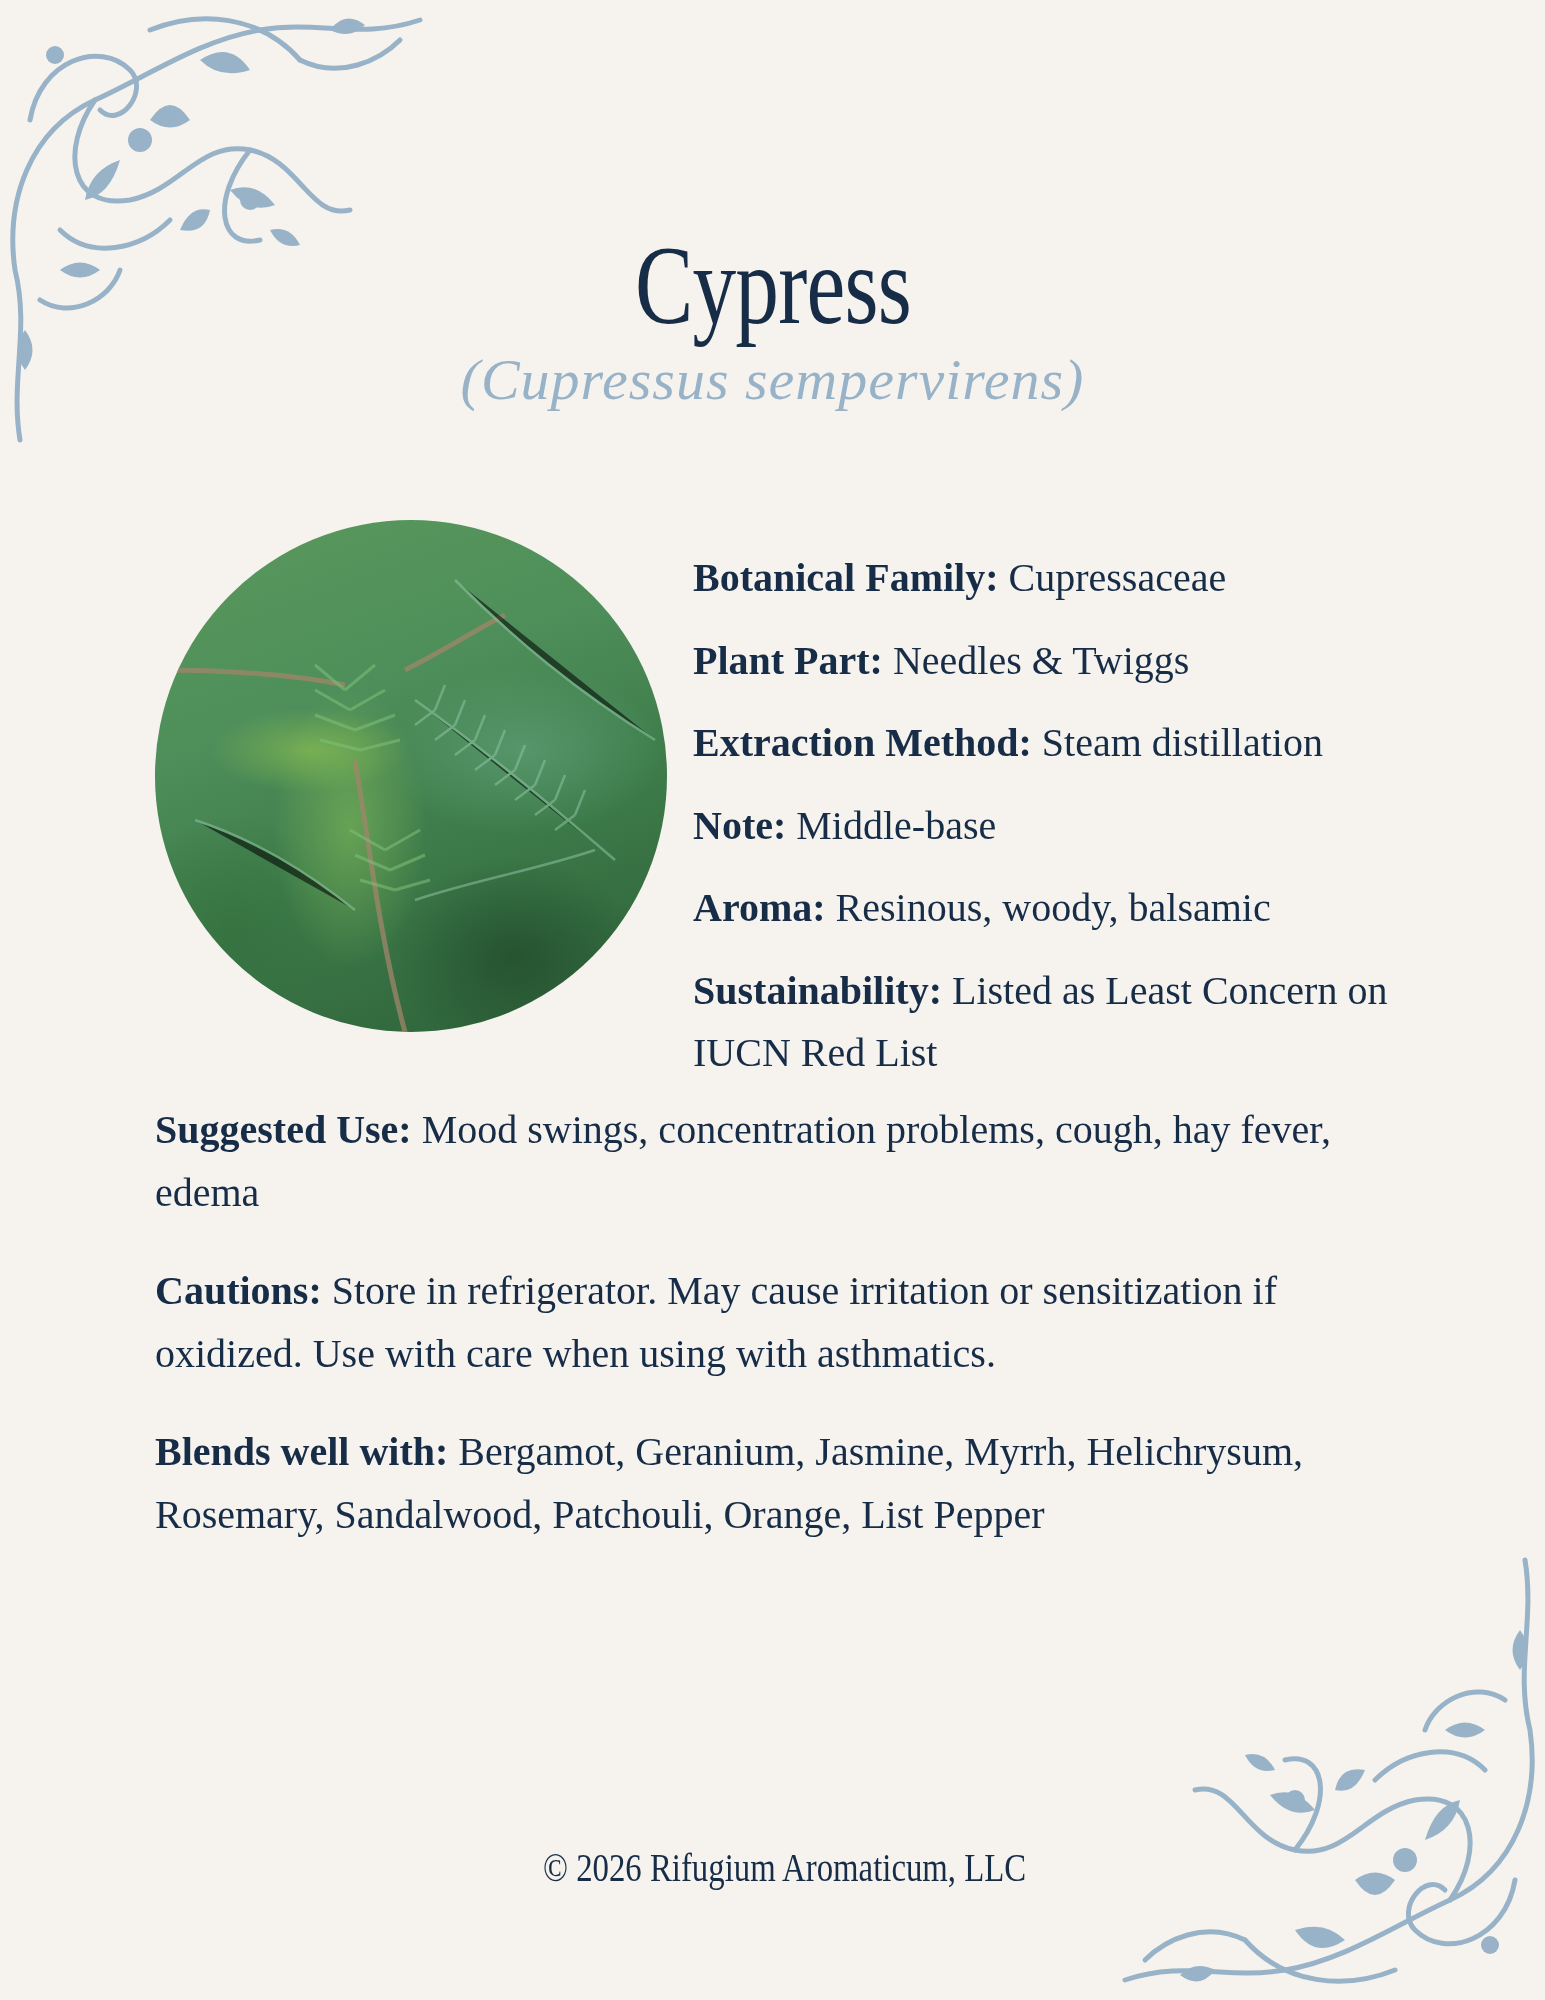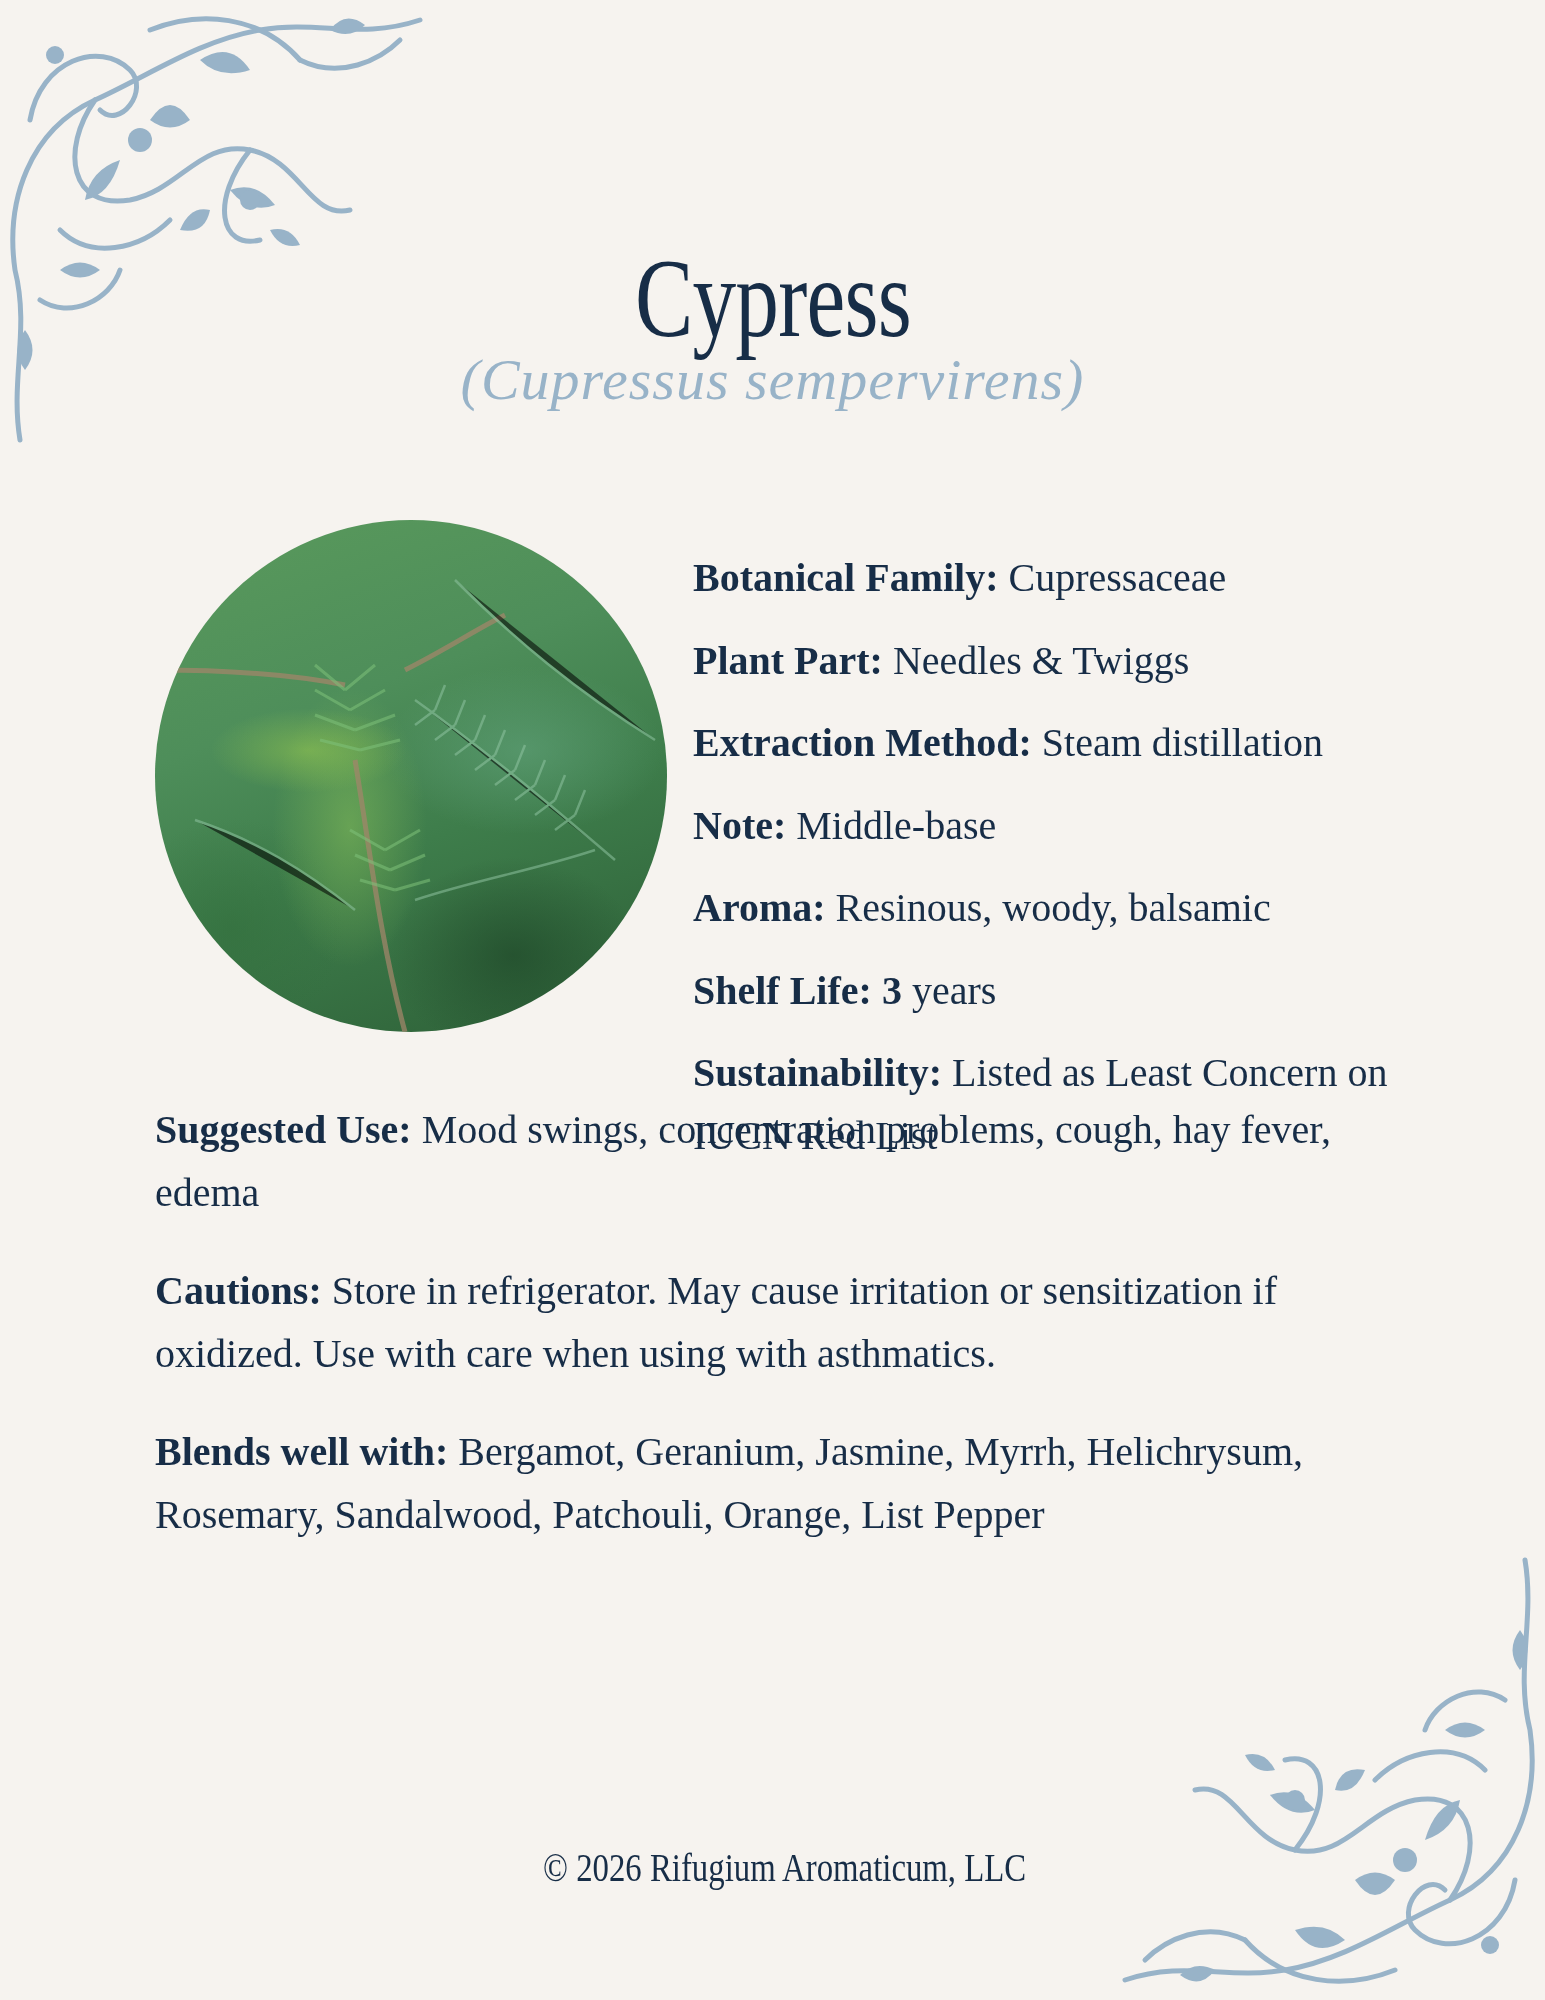--- a/index.html
+++ b/index.html
@@ -25,21 +25,21 @@
     .corner svg { width: 100%; height: 100%; display: block; }
 
     .title {
       position: absolute;
       left: 0; right: 0;
       top: 225px;
       text-align: center;
       font-size: 112px;
       line-height: 120px;
       font-weight: normal;
-      margin: 13px;
+      margin: 0;
       color: #172d47;
     }
     .title span {
       display: inline-block;
       transform: scaleX(0.78);
       transform-origin: center;
       letter-spacing: -1px;
     }
     .subtitle {
       position: absolute;
@@ -207,25 +207,20 @@
   </span>
   <span class="prop-line">
     <span class="label">Note:</span>
     <span>Middle-base</span>
   </span>
   <span class="prop-line">
     <span class="label">Aroma:</span>
     <span>Resinous, woody, balsamic</span>
   </span>
   <span class="prop-line">
-    <span class="label">Shelf Life:</span>
-    <span class="label">3</span>
-    <span>years</span>
-  </span>
-  <span class="prop-line">
     <span class="label">Sustainability:</span>
     <span>Listed as Least Concern on IUCN Red List</span>
   </span>
 </div>
 
 <div class="body">
   <p class="para">
     <span class="label">Suggested Use:</span>
     <span>Mood swings, concentration problems, cough, hay fever, edema</span>
   </p>

